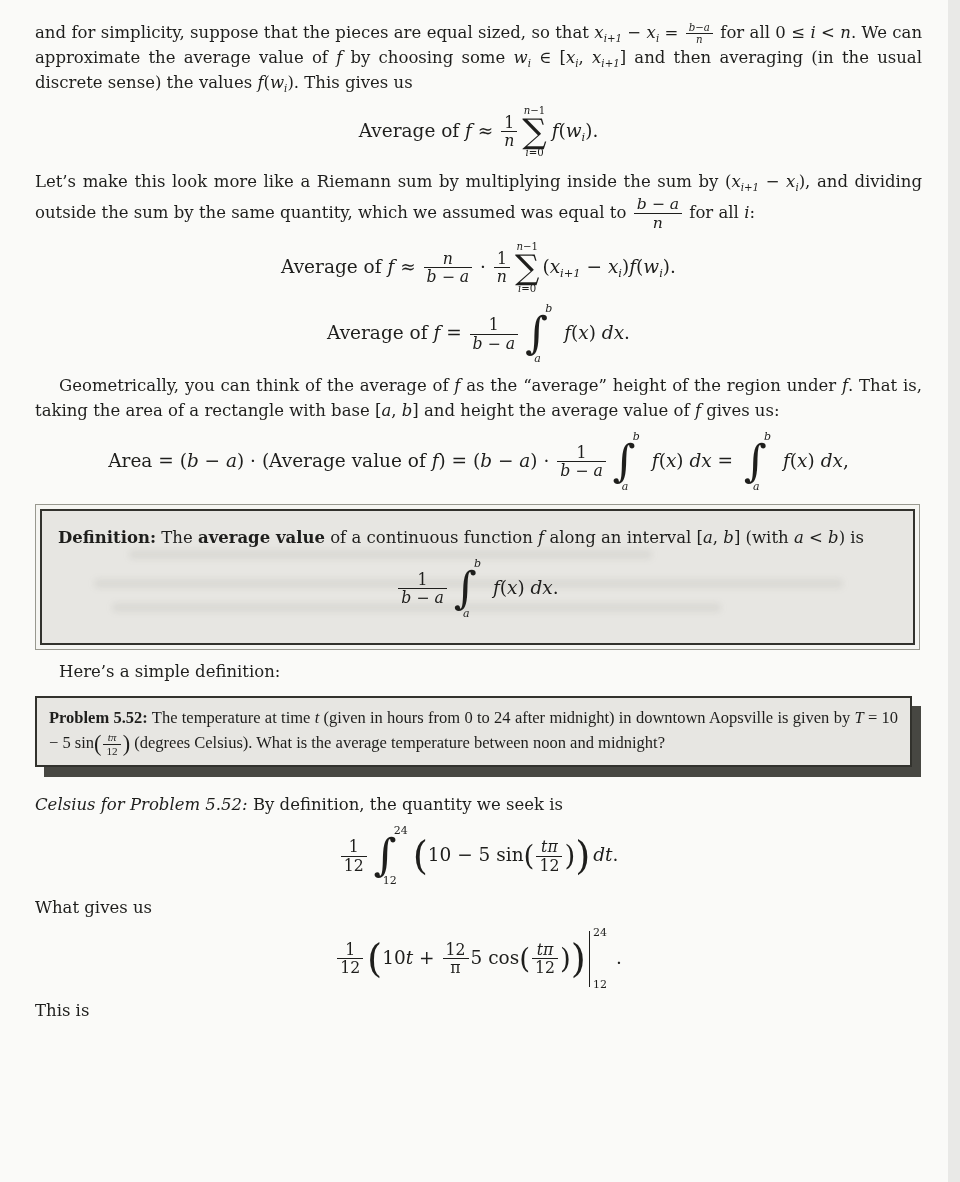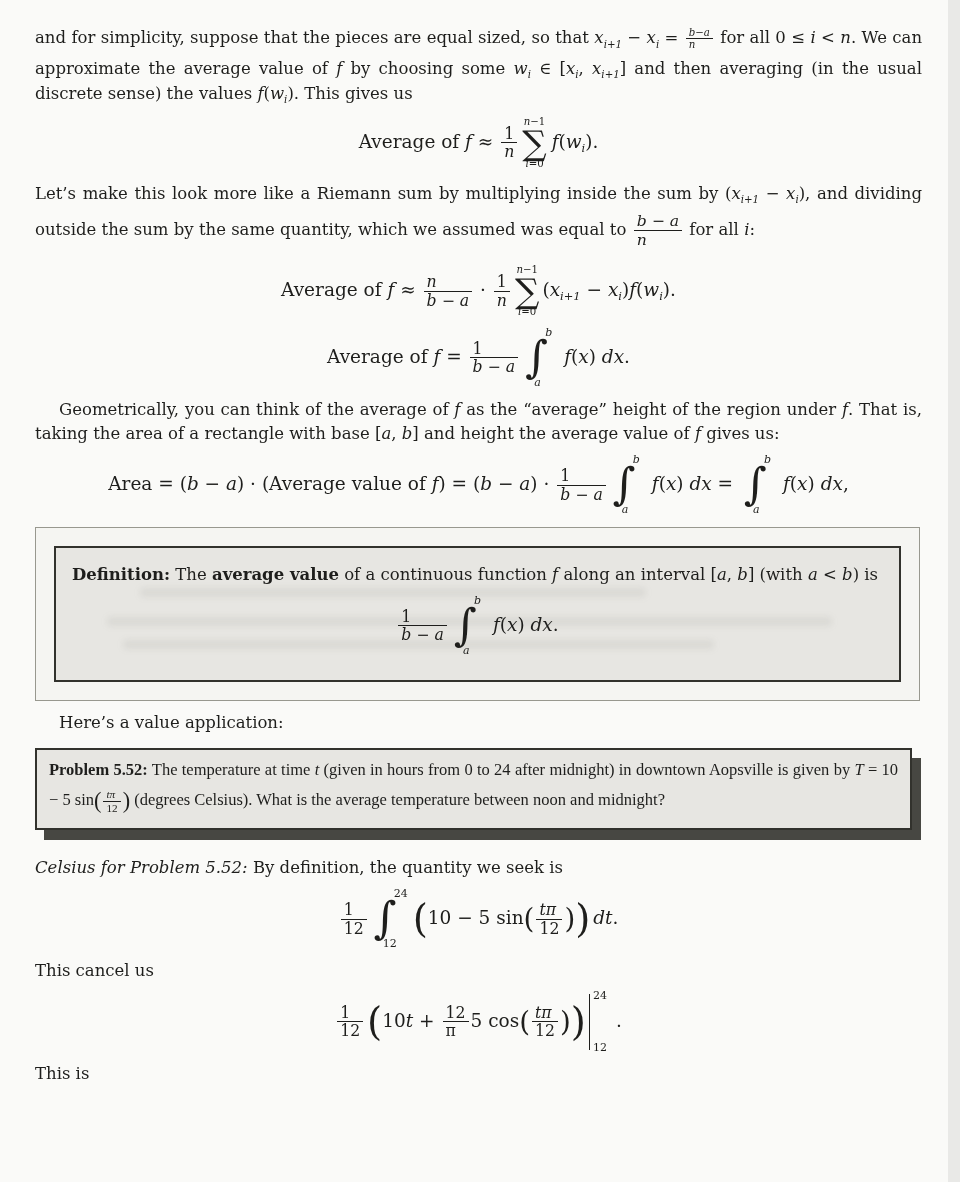--- a/index.html
+++ b/index.html
@@ -14,40 +14,40 @@
     font-family:"DejaVu Serif","Liberation Serif",serif;
     font-size:16.5px;line-height:1.5;
   }
   .para{margin:5px 0;text-align:justify;}
   .indent{text-indent:24px;}
   .formula{margin:10px 0 12px;text-align:center;font-size:18.5px;line-height:1.1;}
   .it{font-style:italic;}
   .bd{font-weight:bold;}
   sub{font-size:0.62em;line-height:0;}
   
-  .frac{display:inline-block;vertical-align:middle;text-align:left;font-size:0.85em;line-height:1.12;margin:6px 2px;}
+  .frac{display:inline-block;vertical-align:middle;text-align:center;font-size:0.85em;line-height:1.12;margin:0 2px;}
   .frac .num{display:block;padding:0 3px;}
   .frac .den{display:block;border-top:1.3px solid var(--ink);padding:0 3px;}
   
   .sum{display:inline-flex;flex-direction:column;align-items:center;vertical-align:middle;line-height:1;margin:0 3px;}
   .sum .lim{font-size:0.55em;line-height:1.1;}
   .sum .sig{font-size:1.85em;line-height:0.9;}
   
   .int{display:inline-block;position:relative;vertical-align:middle;width:42px;height:56px;margin:0 1px;}
   .int .isym{position:absolute;left:4px;top:50%;transform:translateY(-52%);font-size:44px;line-height:1;}
   .int .itop{position:absolute;top:-3px;left:24px;font-size:11px;white-space:nowrap;}
   .int .ibot{position:absolute;bottom:-3px;left:13px;font-size:11px;white-space:nowrap;}
   
   .evalbar{display:inline-block;position:relative;vertical-align:middle;height:56px;width:20px;border-left:1.8px solid var(--ink);margin-left:3px;}
   .evalbar .etop{position:absolute;top:-4px;left:3px;font-size:11px;}
   .evalbar .ebot{position:absolute;bottom:-4px;left:3px;font-size:11px;}
   
   .par{vertical-align:middle;line-height:0;display:inline-block;}
   
-  .defbox{margin:14px 2px 10px 0;border:1px solid var(--box-border-outer);background:var(--box-gap);padding:18px;}
+  .defbox{margin:14px 2px 10px 0;border:1px solid var(--box-border-outer);background:var(--box-gap);padding:4px;}
   .defbox-inner{border:2px solid var(--box-border-inner);background:var(--box-fill);padding:10px 16px 14px;position:relative;overflow:hidden;}
   .defbox-inner > *{position:relative;z-index:1;}
   .ghost{position:absolute;z-index:0;background:rgba(110,110,100,0.10);filter:blur(3px);height:9px;border-radius:4px;}
   .g1{left:6%;top:52%;width:86%;}
   .g2{left:8%;top:70%;width:70%;}
   .g3{left:10%;top:30%;width:60%;}
   
   .probbox{margin:12px 10px 26px 0;border:2px solid var(--box-border-inner);background:var(--box-fill);
     padding:6px 12px;box-shadow:9px 10px 0 var(--shadow);font-family:Liberation Serif, serif;}
   .probbox .para{margin:2px 0;}
@@ -81,27 +81,27 @@
   <div class="defbox">
     <div class="defbox-inner">
       <div class="ghost g1"></div>
       <div class="ghost g2"></div>
       <div class="ghost g3"></div>
       <p class="para"><span class="bd">Definition:</span>  The <span class="bd">average value</span> of a continuous function <span class="it">f</span> along an interval [<span class="it">a</span>, <span class="it">b</span>] (with <span class="it">a</span> &lt; <span class="it">b</span>) is</p>
       <div class="formula"><span class="frac"><span class="num">1</span><span class="den"><span class="it">b</span> − <span class="it">a</span></span></span><span class="int"><span class="isym">∫</span><span class="itop"><span class="it">b</span></span><span class="ibot"><span class="it">a</span></span></span><span class="it">f</span>(<span class="it">x</span>) <span class="it">dx</span>.</div>
     </div>
   </div>
 
-  <p class="para indent">Here’s a value application:</p>
+  <p class="para indent">Here’s a simple definition:</p>
 
   <div class="probbox">
     <p class="para"><span class="bd">Problem 5.52:</span> The temperature at time <span class="it">t</span> (given in hours from 0 to 24 after midnight) in downtown Aopsville is given by <span class="it">T</span> = 10 − 5 sin<span class="par" style="font-size: 1.35em;">(</span><span class="frac" style="font-size: 0.68em;"><span class="num"><span class="it">tπ</span></span><span class="den">12</span></span><span class="par" style="font-size: 1.35em;">)</span> (degrees Celsius). What is the average temperature between noon and midnight?</p>
   </div>
 
   <p class="para soln"><span class="it">Celsius for Problem 5.52:</span>  By definition, the quantity we seek is</p>
   <div class="formula"><span class="frac"><span class="num">1</span><span class="den">12</span></span><span class="int"><span class="isym">∫</span><span class="itop">24</span><span class="ibot">12</span></span><span class="par" style="font-size: 2.1em;">(</span>10 − 5 sin<span class="par" style="font-size: 1.5em;">(</span><span class="frac"><span class="num"><span class="it">tπ</span></span><span class="den">12</span></span><span class="par" style="font-size: 1.5em;">)</span><span class="par" style="font-size: 2.1em;">)</span><span style="display: inline-block; width: 0.15em;"></span><span class="it">dt</span>.</div>
 
-  <p class="para">This cancel us</p>
+  <p class="para">What gives us</p>
   <div class="formula"><span class="frac"><span class="num">1</span><span class="den">12</span></span><span style="display: inline-block; width: 0.1em;"></span><span class="par" style="font-size: 2.1em;">(</span>10<span class="it">t</span> + <span class="frac"><span class="num">12</span><span class="den">π</span></span>5 cos<span class="par" style="font-size: 1.5em;">(</span><span class="frac"><span class="num"><span class="it">tπ</span></span><span class="den">12</span></span><span class="par" style="font-size: 1.5em;">)</span><span class="par" style="font-size: 2.1em;">)</span><span class="evalbar"><span class="etop">24</span><span class="ebot">12</span></span> .</div>
 
   <p class="para">This is</p>
 
 </div>
 
 </body></html>

